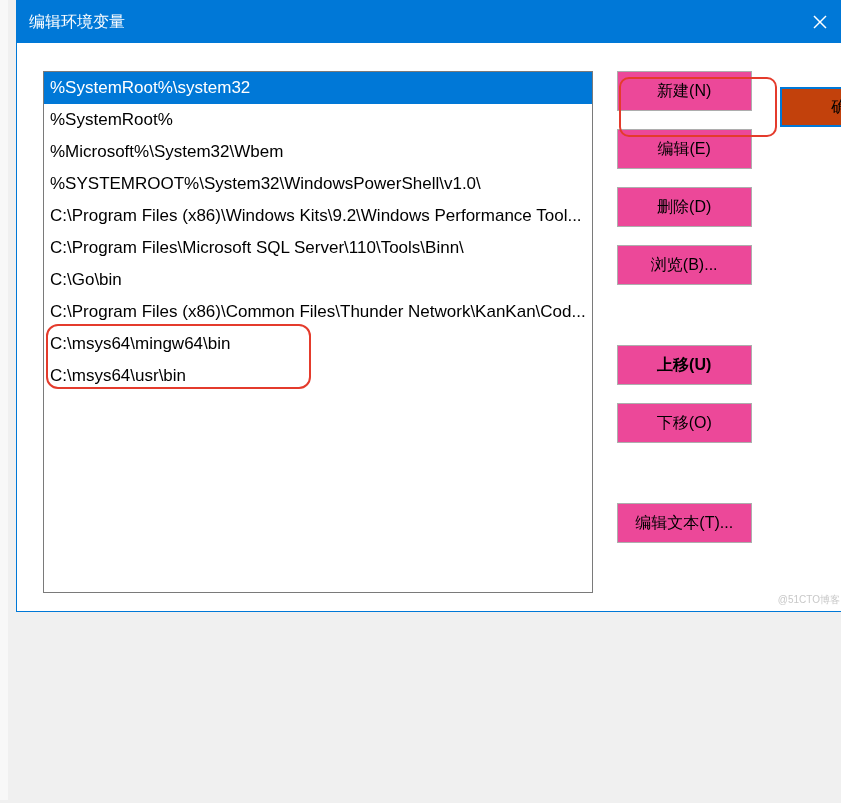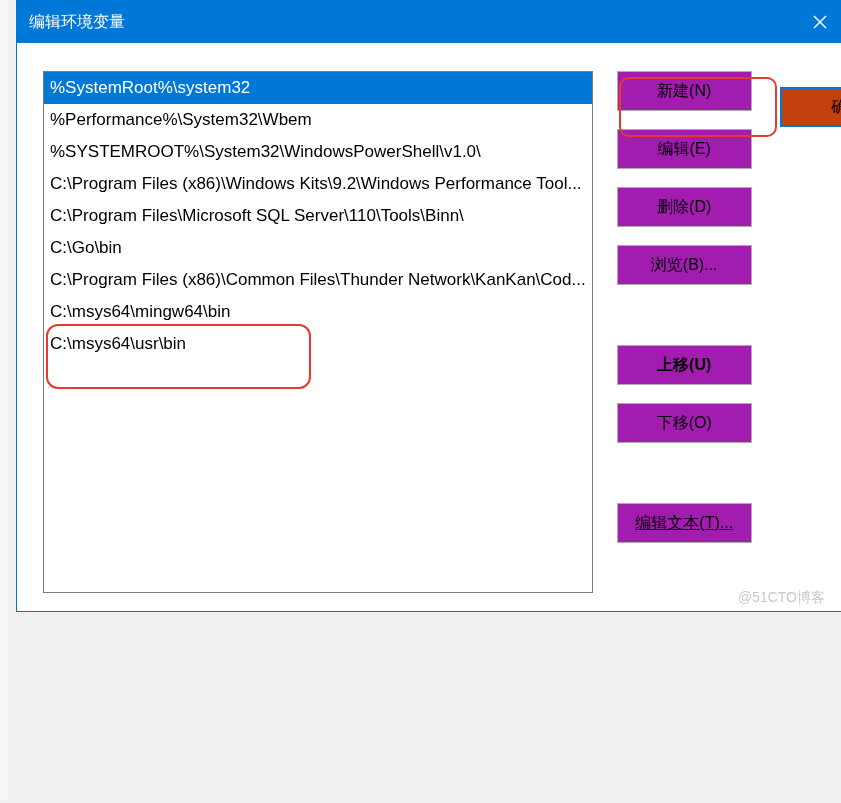--- a/index.html
+++ b/index.html
@@ -91,39 +91,38 @@
       pointer-events: none;
     }
     .side-buttons {
       width: 135px;
       display: flex;
       flex-direction: column;
       gap: 0;
     }
     .btn {
       height: 40px;
-      background: #a21caf;
+      background: #ec4899;
       border: 1px solid #adadad;
       font-size: 16px;
       cursor: pointer;
       display: flex;
       align-items: center;
       justify-content: center;
       font-family: inherit;
     }
     .side-buttons .btn {
       margin-bottom: 18px;
     }
     .gap-medium {
       margin-top: 42px;
       font-weight: bold;
     }
     .gap-large {
       margin-top: 42px;
-      text-decoration: underline;
     }
     .bottom-row {
       display: flex;
       justify-content: flex-end;
       gap: 14px;
       padding-top: 16px;
       position: relative;
     }
     .bottom-row .btn {
       width: 135px;
@@ -137,24 +136,24 @@
       border: 2px solid #e43b2c;
       border-radius: 10px;
       pointer-events: none;
       width: 158px;
       height: 60px;
       right: 138px;
       top: 6px;
     }
     .watermark {
       position: absolute;
-      right: 23px;
+      right: 8px;
       bottom: 4px;
       color: #c8c8c8;
-      font-size: 14px;
+      font-size: 10px;
       pointer-events: none;
     }
     .left-fragments {
       position: absolute;
       left: 0;
       top: 0;
       width: 8px;
       height: 800px;
       background: #f8f8f8;
       overflow: hidden;
@@ -177,21 +176,22 @@
         <line x1="13" y1="1" x2="1" y2="13"></line>
       </svg>
     </div>
   </div>
 
   <div class="content">
     <div class="main-row">
       <div class="listbox" id="listbox">
         <div class="highlight-box1"></div>
       <div class="list-item selected">%SystemRoot%\system32</div>
-          <div class="list-item">%Performance%\System32\Wbem</div>
+          <div class="list-item">%SystemRoot%</div>
+          <div class="list-item">%Microsoft%\System32\Wbem</div>
           <div class="list-item">%SYSTEMROOT%\System32\WindowsPowerShell\v1.0\</div>
           <div class="list-item">C:\Program Files (x86)\Windows Kits\9.2\Windows Performance Tool...</div>
           <div class="list-item">C:\Program Files\Microsoft SQL Server\110\Tools\Binn\</div>
           <div class="list-item">C:\Go\bin</div>
           <div class="list-item">C:\Program Files (x86)\Common Files\Thunder Network\KanKan\Cod...</div>
           <div class="list-item">C:\msys64\mingw64\bin</div>
           <div class="list-item">C:\msys64\usr\bin</div>
         </div>
       <div class="side-buttons">
         <button class="btn">新建(N)</button>

